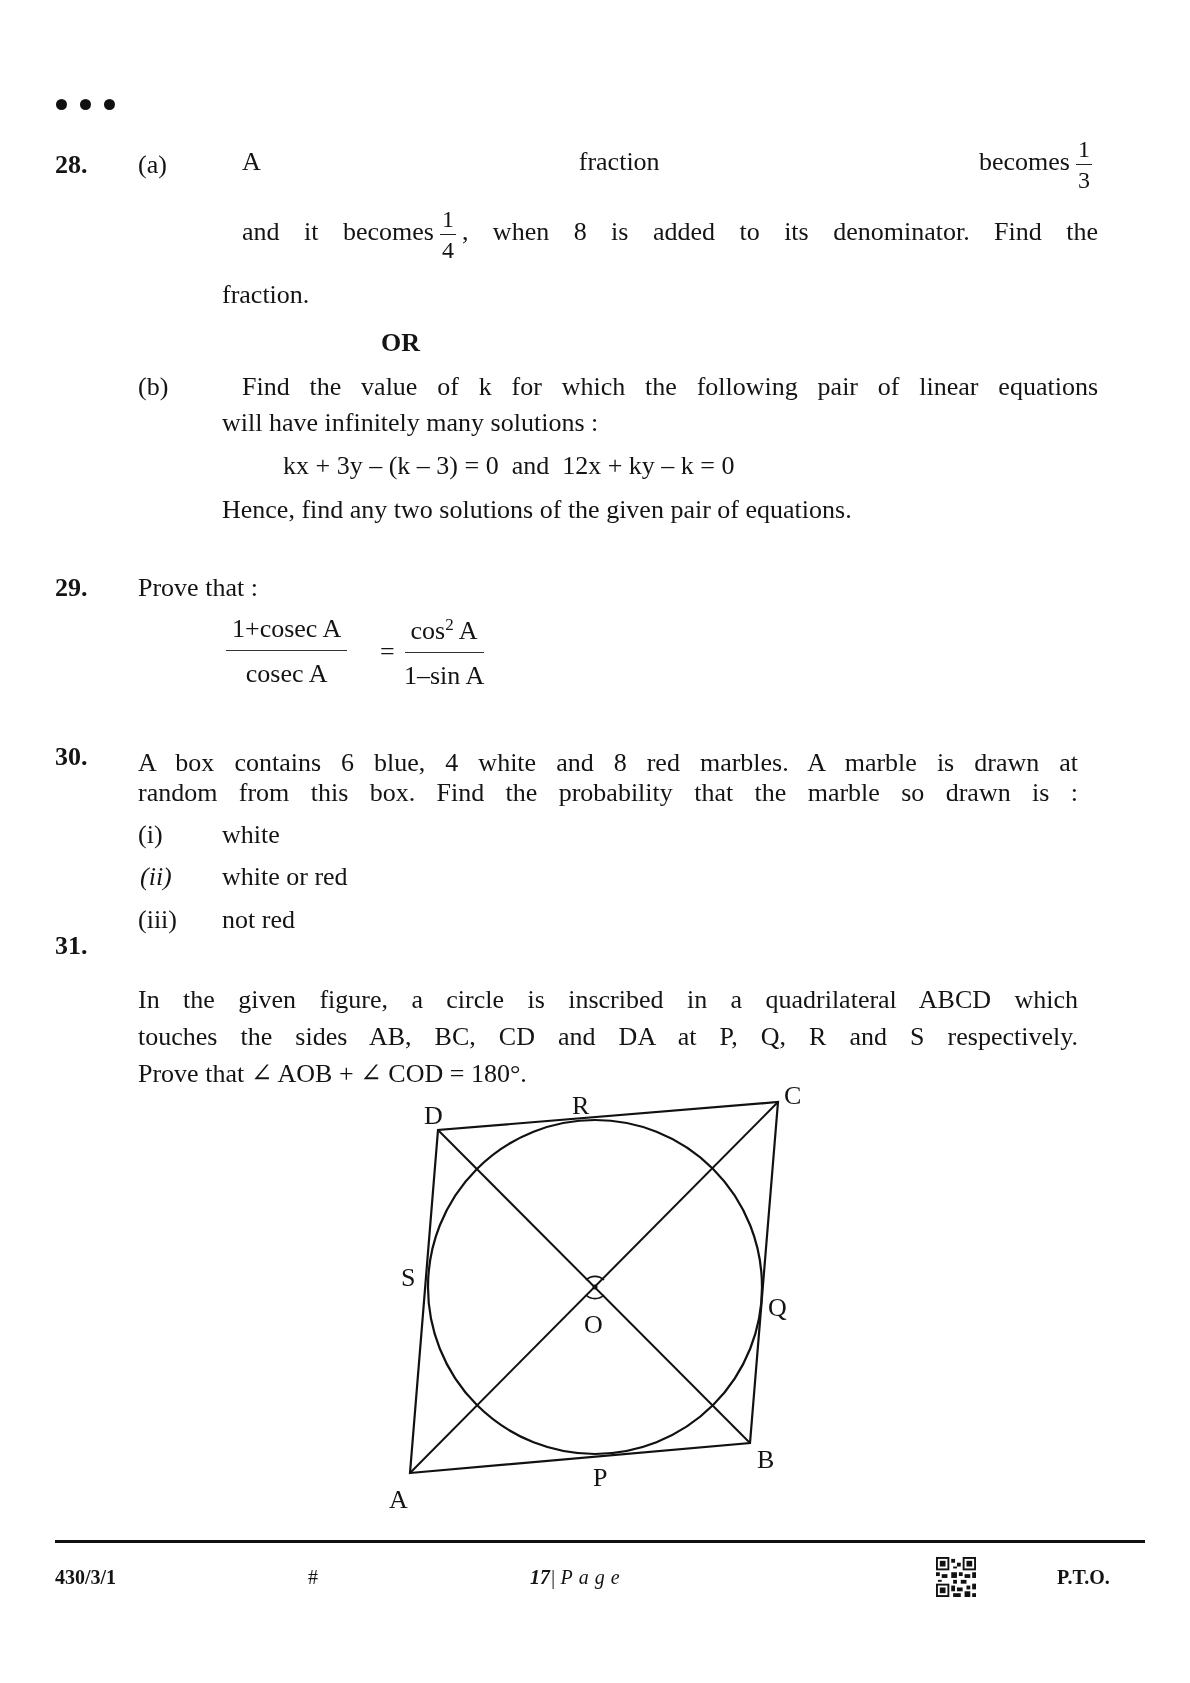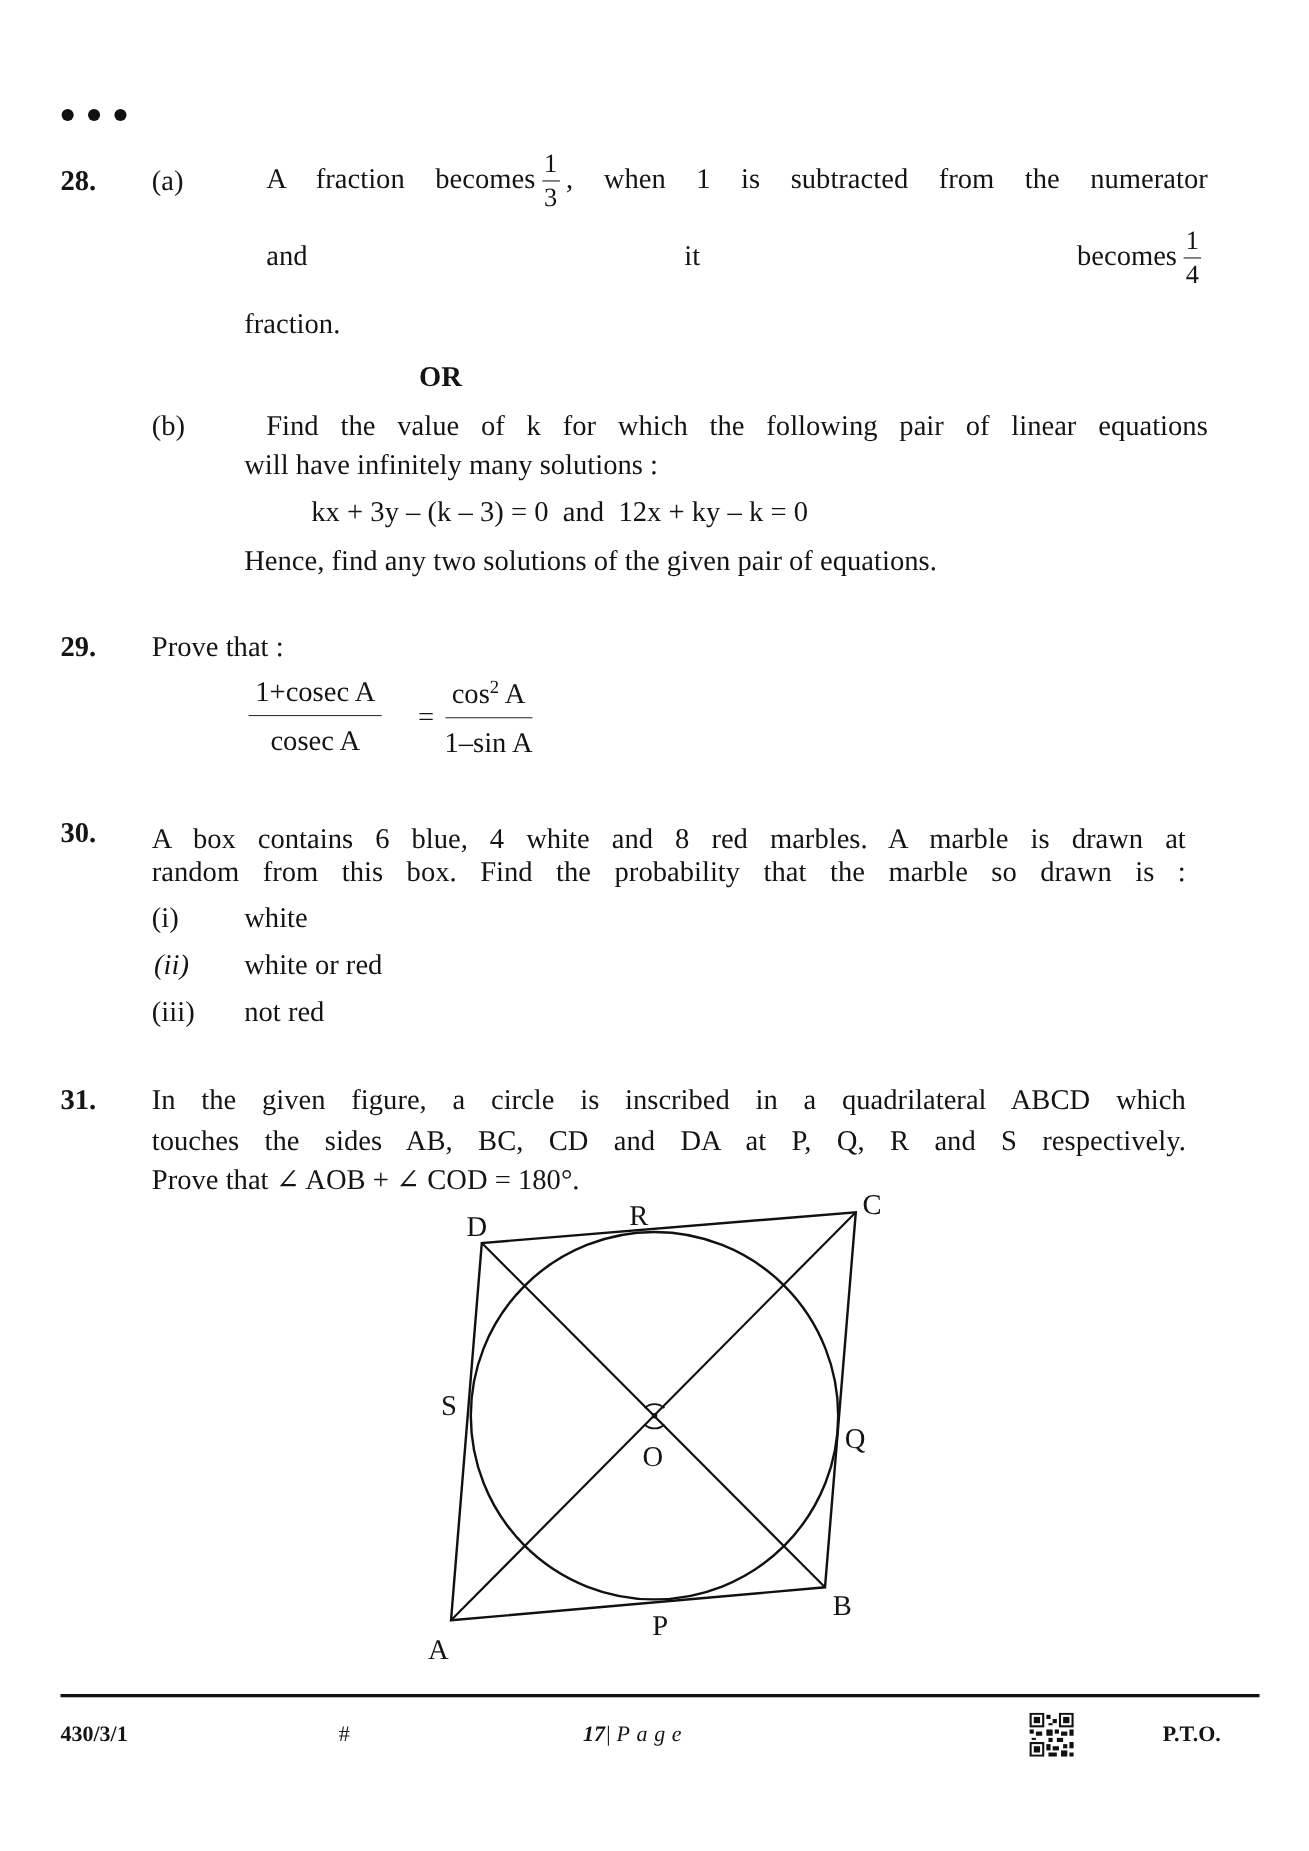--- a/index.html
+++ b/index.html
@@ -37,27 +37,27 @@
   <span class="dot"></span>
   <span class="dot"></span>
 </div>
 
 <div class="abs qnum" style="left:55px; top:150px;">28.</div>
 <div class="abs" style="left:138px; top:150px;">(a)</div>
 <div class="just" style="top:137px;">
   <span>A fraction becomes</span><span class="frac">
       <span class="num">1</span>
       <span class="den">3</span>
-    </span><span>, when 1 is subtracted from the numerator</span>
+    </span>
 </div>
 <div class="just" style="top:207px;">
   <span>and it becomes</span><span class="frac">
       <span class="num">1</span>
       <span class="den">4</span>
-    </span>
+    </span><span>, when 8 is added to its denominator. Find the</span>
 </div>
 <div class="abs" style="left:222px; top:280px;">fraction.</div>
 <div class="abs bold" style="left:381px; top:328px;">OR</div>
 
 <div class="abs" style="left:138px; top:372px;">(b)</div>
 <div class="just" style="top:372px;">Find the value of k for which the following pair of linear equations</div>
 <div class="abs" style="left:222px; top:408px;">will have infinitely many solutions :</div>
 <div class="abs" style="left:283px; top:451px; white-space:pre;">kx + 3y – (k – 3) = 0  and  12x + ky – k = 0</div>
 <div class="abs" style="left:222px; top:495px;">Hence, find any two solutions of the given pair of equations.</div>
 
@@ -76,21 +76,21 @@
 <div class="abs qnum" style="left:55px; top:742px;">30.</div>
 <div class="just30" style="top:748px;">A box contains 6 blue, 4 white and 8 red marbles. A marble is drawn at</div>
 <div class="just30" style="top:778px;">random from this box. Find the probability that the marble so drawn is :</div>
 <div class="abs" style="left:138px; top:820px;">(i)</div>
 <div class="abs" style="left:222px; top:820px;">white</div>
 <div class="abs" style="left:140px; top:862px;font-style:italic;">(ii)</div>
 <div class="abs" style="left:222px; top:862px;">white or red</div>
 <div class="abs" style="left:138px; top:905px;">(iii)</div>
 <div class="abs" style="left:222px; top:905px;">not red</div>
 
-<div class="abs qnum" style="left:55px; top:985px;">31.</div>
+<div class="abs qnum" style="left:55px; top:931px;">31.</div>
 <div class="just30" style="top:985px;">In the given figure, a circle is inscribed in a quadrilateral ABCD which</div>
 <div class="just30" style="top:1022px;">touches the sides AB, BC, CD and DA at P, Q, R and S respectively.</div>
 <div class="abs" style="left:138px; top:1058px;">Prove that ∠ AOB + ∠ COD = 180°.</div>
 
 <svg class="figure" viewBox="0 0 1190 1683" width="1190" height="1683">
   <polygon points="410,1473 750,1443 778,1102 438,1130" fill="none" stroke="#111" stroke-width="2.2"></polygon>
   <circle cx="595" cy="1287" r="167" fill="none" stroke="#111" stroke-width="2.2"></circle>
   <line x1="410" y1="1473" x2="778" y2="1102" stroke="#111" stroke-width="2"></line>
   <line x1="438" y1="1130" x2="750" y2="1443" stroke="#111" stroke-width="2"></line>
   <path d="M 586 1280 A 13 13 0 0 1 604 1280" fill="none" stroke="#111" stroke-width="1.6"></path>

